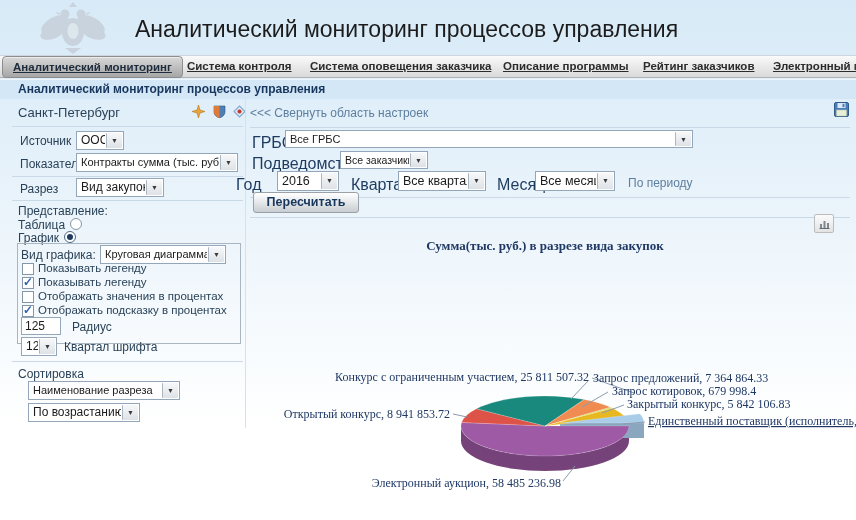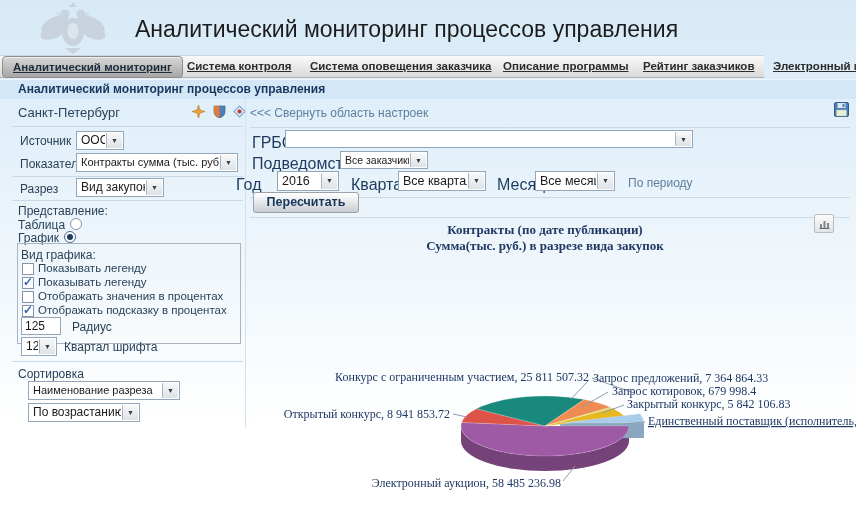--- a/index.html
+++ b/index.html
@@ -3,21 +3,21 @@
 <meta charset="utf-8">
 <style>
   html,body{margin:0;padding:0;}
   body{font-family:"Liberation Sans",sans-serif;}
   #app{position:relative;width:856px;height:520px;overflow:hidden;
        background:linear-gradient(180deg,#D8EAF7 0%,#DCEDF9 12%,#E7F2FA 34%,#F9FCFE 70%,#FFFFFF 82%);}
   .abs{position:absolute;}
   
   .page-title{font-size:23px;color:#1c1c1c;white-space:nowrap;}
   
-  .navbar{left:0;top:55px;width:764px;height:21px;
+  .navbar{left:0;top:55px;width:856px;height:21px;
      background:linear-gradient(180deg,#fafafa,#d9d9d9);
      border-top:1px solid #ccd6de;border-bottom:1px solid #b3b3b3;}
   .tab{position:absolute;top:1px;height:19px;line-height:19px;font-size:11.5px;font-weight:bold;
      color:#2b2b2b;text-decoration:underline;white-space:nowrap;cursor:pointer;}
   .tab.active{top:0;height:20px;line-height:20px;background:linear-gradient(180deg,#d8d8d8,#a6a6a6);
      border:1px solid #8d8d8d;border-radius:4px;padding:0 10px;color:#1d2c3c;
      box-shadow:inset 0 1px 0 #ececec;}
   
   .crumbbar{left:0;top:79px;width:856px;height:19px;background:#D4E7F6;border-top:1px solid #eef6fc;}
   .crumbbar div{font-size:12px;font-weight:bold;color:#17365D;line-height:19px;padding-left:18px;}
@@ -145,20 +145,24 @@
 
   <div class="abs lbl" style="left:18px;top:204px;">Представление:</div>
   <div class="abs lbl" style="left:18px;top:218px;">Таблица</div>
   <div class="radio" style="left:70px;top:218px;"></div>
   <div class="abs lbl" style="left:18px;top:231px;">График</div>
   <div class="radio on" style="left:64px;top:231px;"></div>
 
   <div class="groupbox" style="left:17px;top:243px;width:222px;height:99px;"></div>
 
   <div class="abs lbl" style="left:21px;top:248px;">Вид графика:</div>
+  <div class="sel small" style="left:100px;top:245px;width:126px;">
+    <span class="tx">Круговая диаграмма</span>
+    <span class="arr">▼</span>
+  </div>
 
   <div class="cb" style="left:22px;top:263px;"></div>
   <div class="abs lbl" style="left:38px;top:262px;font-size:11.5px;">Показывать легенду</div>
 
   <div class="cb on" style="left:22px;top:277px;"></div>
   <div class="abs lbl" style="left:38px;top:276px;font-size:11.5px;">Показывать легенду</div>
 
   <div class="cb" style="left:22px;top:291px;"></div>
   <div class="abs lbl" style="left:38px;top:290px;font-size:11.5px;">Отображать значения в процентах</div>
 
@@ -196,20 +200,21 @@
       <rect x="3.5" y="1" width="8" height="5" fill="#DCE9F5"></rect>
       <rect x="8.5" y="1.8" width="2" height="3.4" fill="#4A7EBB"></rect>
       <rect x="2.5" y="8" width="10" height="6" fill="#E8EFD8" stroke="#B9C49B" stroke-width="0.5"></rect>
     </svg>
   </div>
 
   <div class="sep" style="left:250px;top:127px;width:600px;"></div>
 
   <div class="abs nlbl" style="left:252px;top:134px;">ГРБС</div>
   <div class="sel small" style="left:285px;top:130px;width:408px;height:18px;">
+    <span class="tx">Все ГРБС</span>
     <span class="arr">▼</span>
   </div>
 
   <div class="abs nlbl" style="left:252px;top:155px;">Подведомственные</div>
   <div class="sel small" style="left:340px;top:151px;width:88px;height:18px;">
     <span class="tx" style="font-size:10.5px;">Все заказчики</span>
     <span class="arr">▼</span>
   </div>
 
   <div class="abs nlbl" style="left:236px;top:176px;">Год</div>
@@ -229,21 +234,20 @@
   </div>
   <div class="abs link" style="left:628px;top:176px;">По периоду</div>
 
   <div class="sep" style="left:250px;top:197px;width:600px;"></div>
 
   <div class="btn" style="left:253px;top:192px;width:106px;height:21px;line-height:19px;">Пересчитать</div>
 
   <div class="sep" style="left:250px;top:217px;width:600px;"></div>
 
   <div id="chart">
-    <div class="ctitle" style="top:12px;">Контракты (по дате публикации)</div>
     <div class="ctitle" style="top:28px;">Сумма(тыс. руб.) в разрезе вида закупок</div>
 
     <div class="squarebtn" style="left:566px;top:4px;">
       <svg width="11" height="11" viewBox="0 0 11 11">
         <rect x="1" y="6" width="2" height="4" fill="#808890"></rect>
         <rect x="4.5" y="3" width="2" height="7" fill="#808890"></rect>
         <rect x="8" y="5" width="2" height="5" fill="#808890"></rect>
         <path d="M0.5,10.5 h10" stroke="#606870" stroke-width="1"></path>
       </svg>
     </div>

